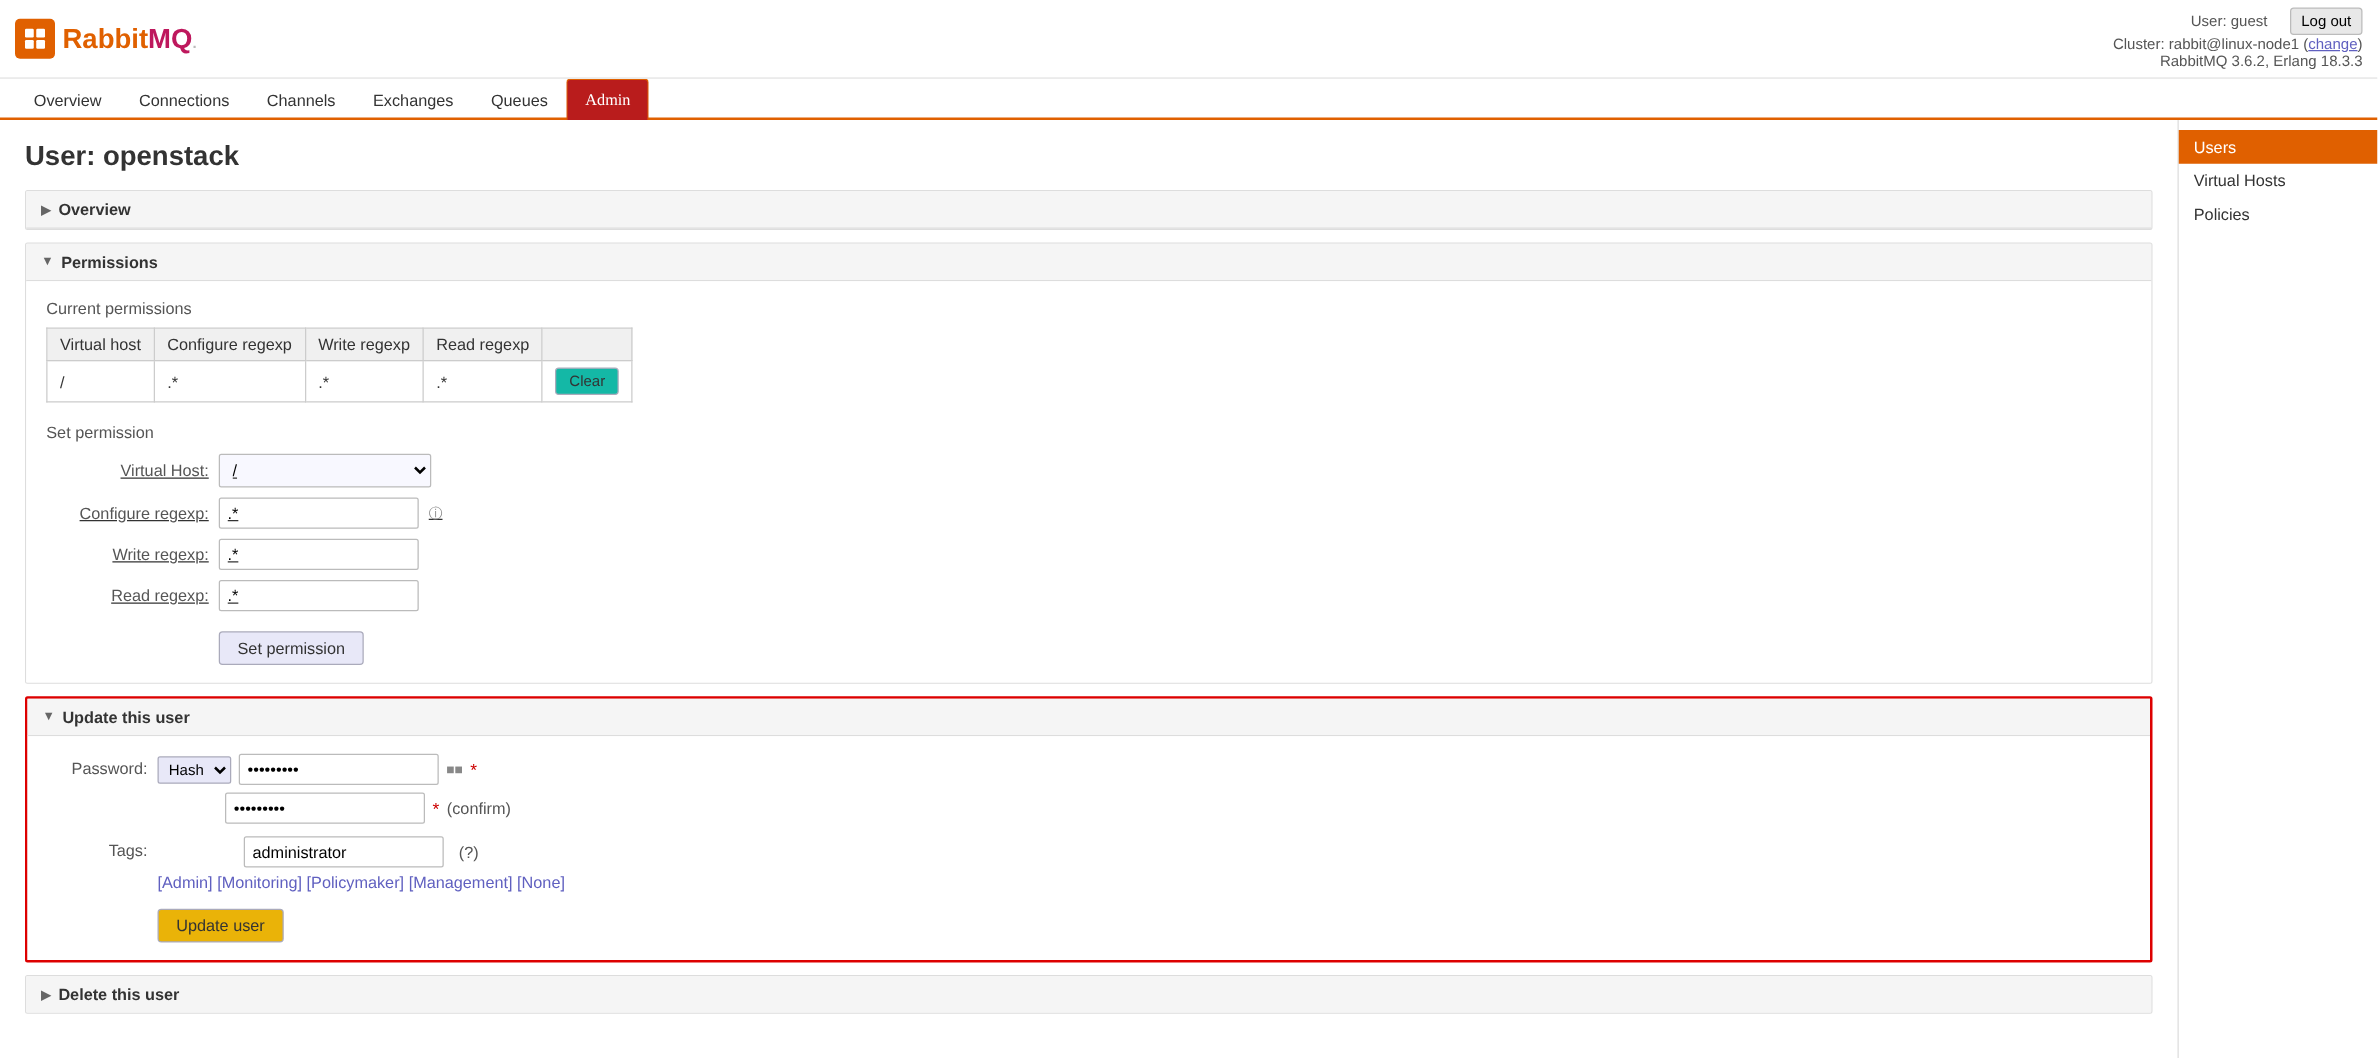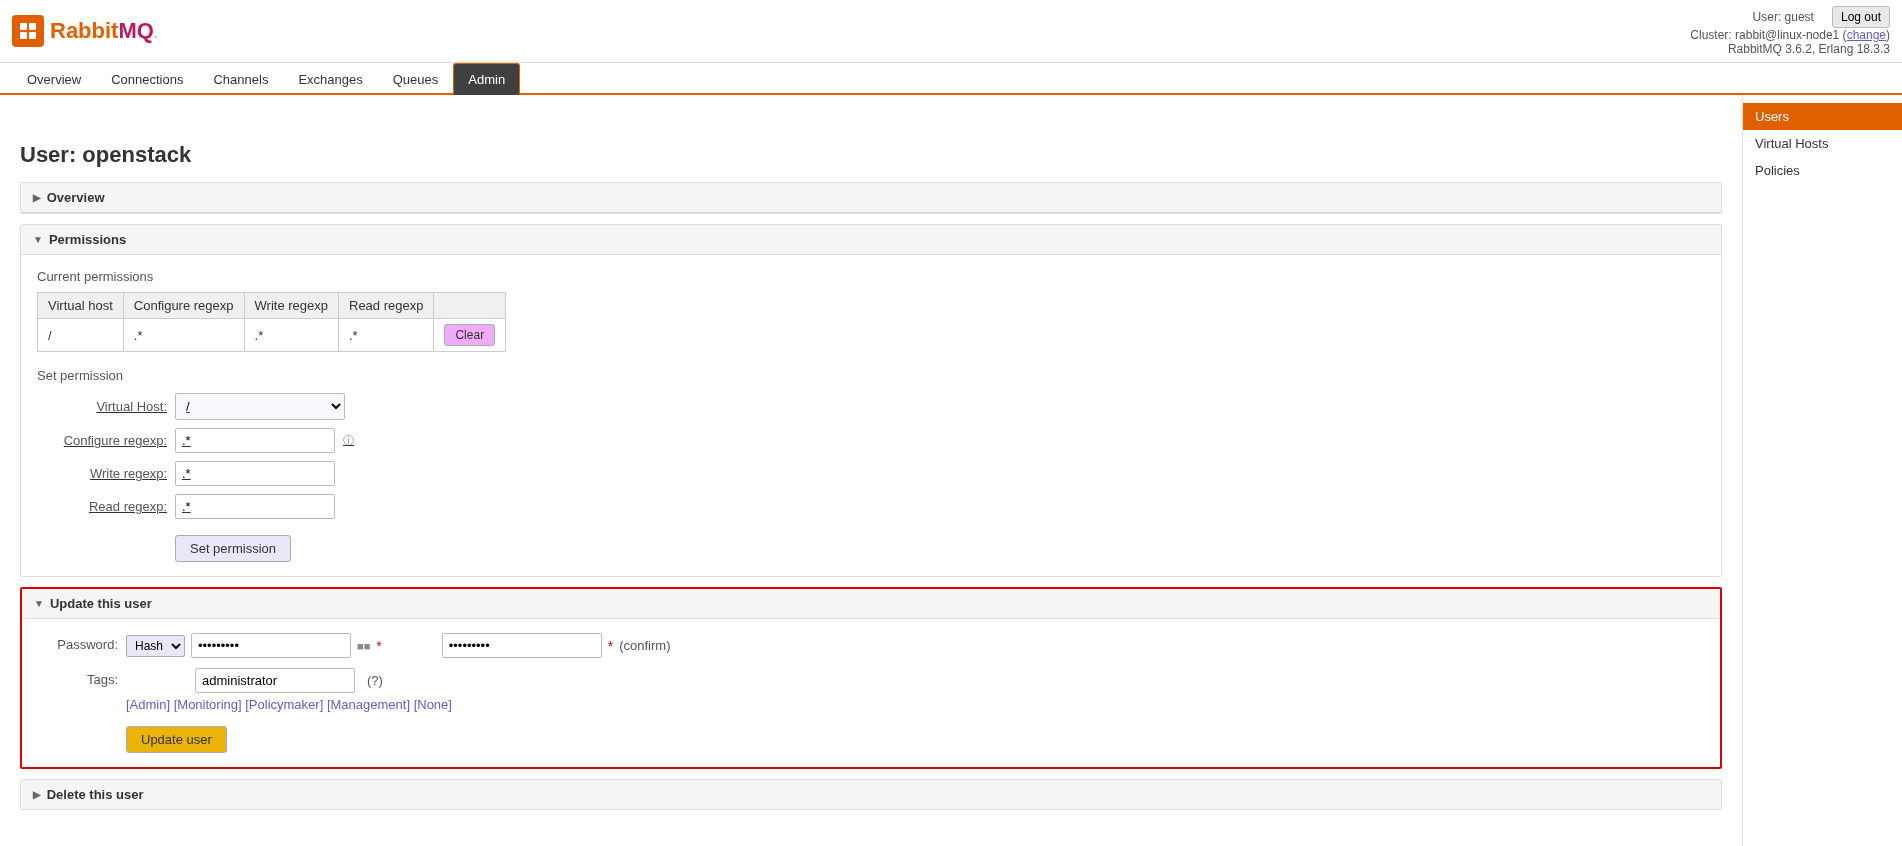--- a/index.html
+++ b/index.html
@@ -52,24 +52,25 @@
       padding: 8px 14px;
       cursor: pointer;
       font-size: 13px;
       color: #333;
       border: 1px solid transparent;
       border-bottom: none;
       margin-bottom: -2px;
       text-decoration: none;
     }
     .nav-item.active {
-      background: #404040;
+      background: #b91c1c;
       color: #fff;
       border-color: #e06000;
       border-radius: 3px 3px 0 0;
+      font-family: Liberation Serif, serif;
     }
 
     
     #main-layout {
       display: flex;
       min-height: calc(100vh - 90px);
     }
     #content {
       flex: 1;
       padding: 16px 20px;
@@ -88,21 +89,20 @@
     .sidebar-item.active {
       background: #e06000;
       color: #fff;
     }
 
     
     #page-title {
       font-size: 22px;
       margin-bottom: 14px;
       color: #333;
-      margin-top: 31px;
     }
     #page-title span { font-weight: bold; }
 
     
     .section {
       margin-bottom: 10px;
       border: 1px solid #ddd;
       border-radius: 2px;
     }
     .section-header {
@@ -128,21 +128,21 @@
       padding: 5px 10px;
       font-weight: normal;
       color: #333;
       text-align: left;
     }
     .perm-table td {
       border: 1px solid #ccc;
       padding: 5px 10px;
     }
     .clear-btn {
-      background: #f0abfc;
+      background: #14b8a6;
       border: 1px solid #aab;
       border-radius: 3px;
       padding: 3px 10px;
       cursor: pointer;
       font-size: 12px;
       color: #333;
     }
 
     
     .form-section { margin-top: 16px; }
@@ -200,21 +200,21 @@
       gap: 8px;
     }
     .update-label {
       text-align: right;
       width: 80px;
       font-size: 13px;
       color: #555;
       flex-shrink: 0;
       padding-top: 4px;
     }
-    .password-group { display: flex; flex-direction: row; gap: 6px; }
+    .password-group { display: flex; flex-direction: column; gap: 6px; }
     .password-input-row { display: flex; align-items: center; gap: 6px; }
     .pw-input {
       padding: 4px 6px;
       border: 1px solid #bbb;
       border-radius: 2px;
       font-size: 13px;
       width: 160px;
     }
     .required-star { color: #c00; font-size: 14px; }
     .confirm-text { font-size: 13px; color: #555; }

